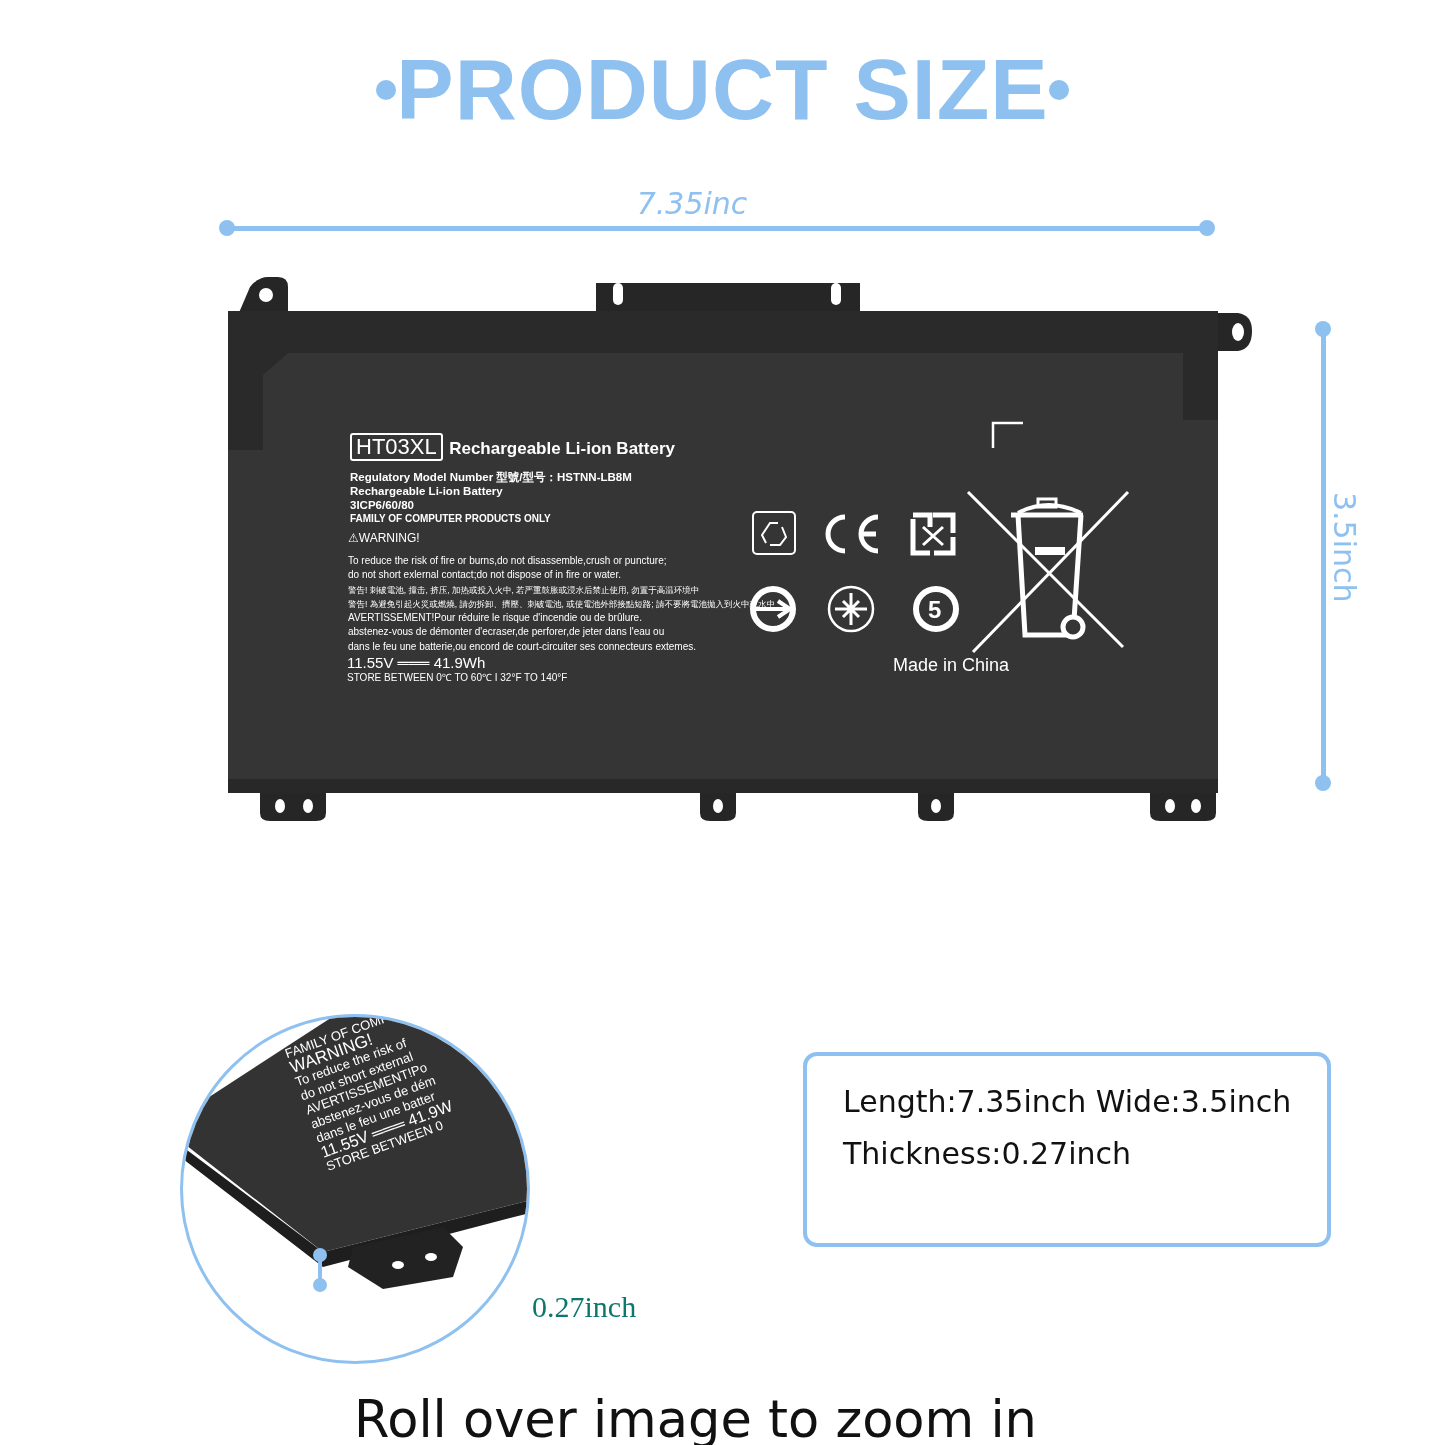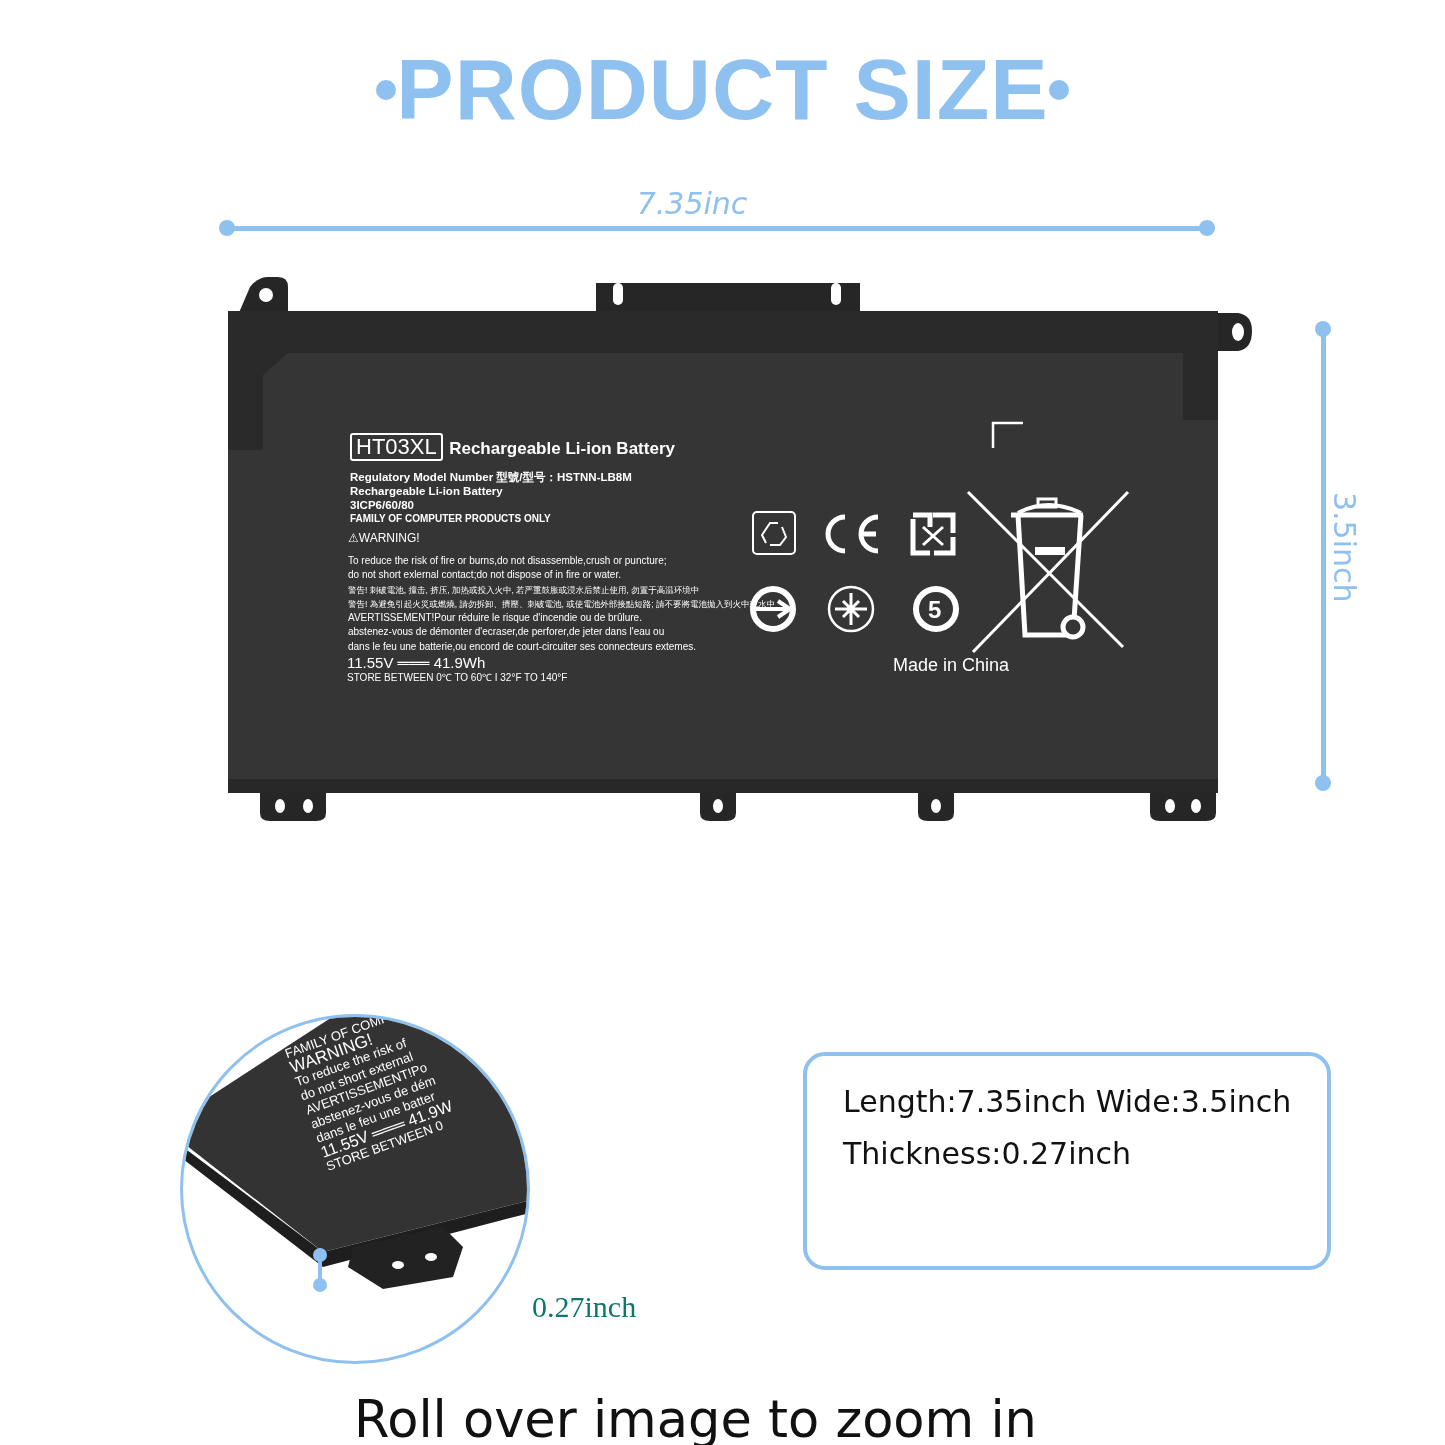--- a/index.html
+++ b/index.html
@@ -16,21 +16,21 @@
   .dimlabel { color: #8fc1f0; font-size: 30px; font-family: "DejaVu Sans", sans-serif; font-weight: normal; }
   .vline { left: 1321px; top: 329px; width: 5px; height: 455px; background: #8fc1f0; }
   .vlabel { left: 1300px; top: 520px; transform: rotate(90deg); transform-origin: left top; white-space: nowrap; }
 
   
   .battery { left: 228px; top: 275px; width: 1030px; height: 550px; }
   .bat-text { color: #ffffff; font-family: "Liberation Sans", sans-serif; white-space: nowrap; }
   .model-box { border: 2px solid #fff; border-radius: 3px; padding: 0 4px; font-size: 22px; line-height: 24px; display: inline-block; }
 
   
-  .specbox { left: 803px; top: 1052px; width: 528px; height: 218px; border: 4px solid #8fc1f0; border-radius: 22px; box-sizing: border-box; }
+  .specbox { left: 803px; top: 1052px; width: 528px; height: 195px; border: 4px solid #8fc1f0; border-radius: 14px; box-sizing: border-box; }
   .spec-line { color: #111; font-size: 30px; font-family: "DejaVu Sans", sans-serif; white-space: nowrap; }
 
   .thick-label { left: 532px; top: 1290px; font-size: 30px; color: #0f766e; font-family: Liberation Serif, serif; }
   .footer { left: 0; width: 1391px; top: 1390px; text-align: center; font-size: 51px; color: #111; font-family: "DejaVu Sans", sans-serif; }
 
   
   .circle { left: 180px; top: 1014px; width: 350px; height: 350px; border-radius: 50%; border: 3px solid #8fc1f0; box-sizing: border-box; overflow: hidden; background: #fff; }
 </style>
 </head>
 <body>

